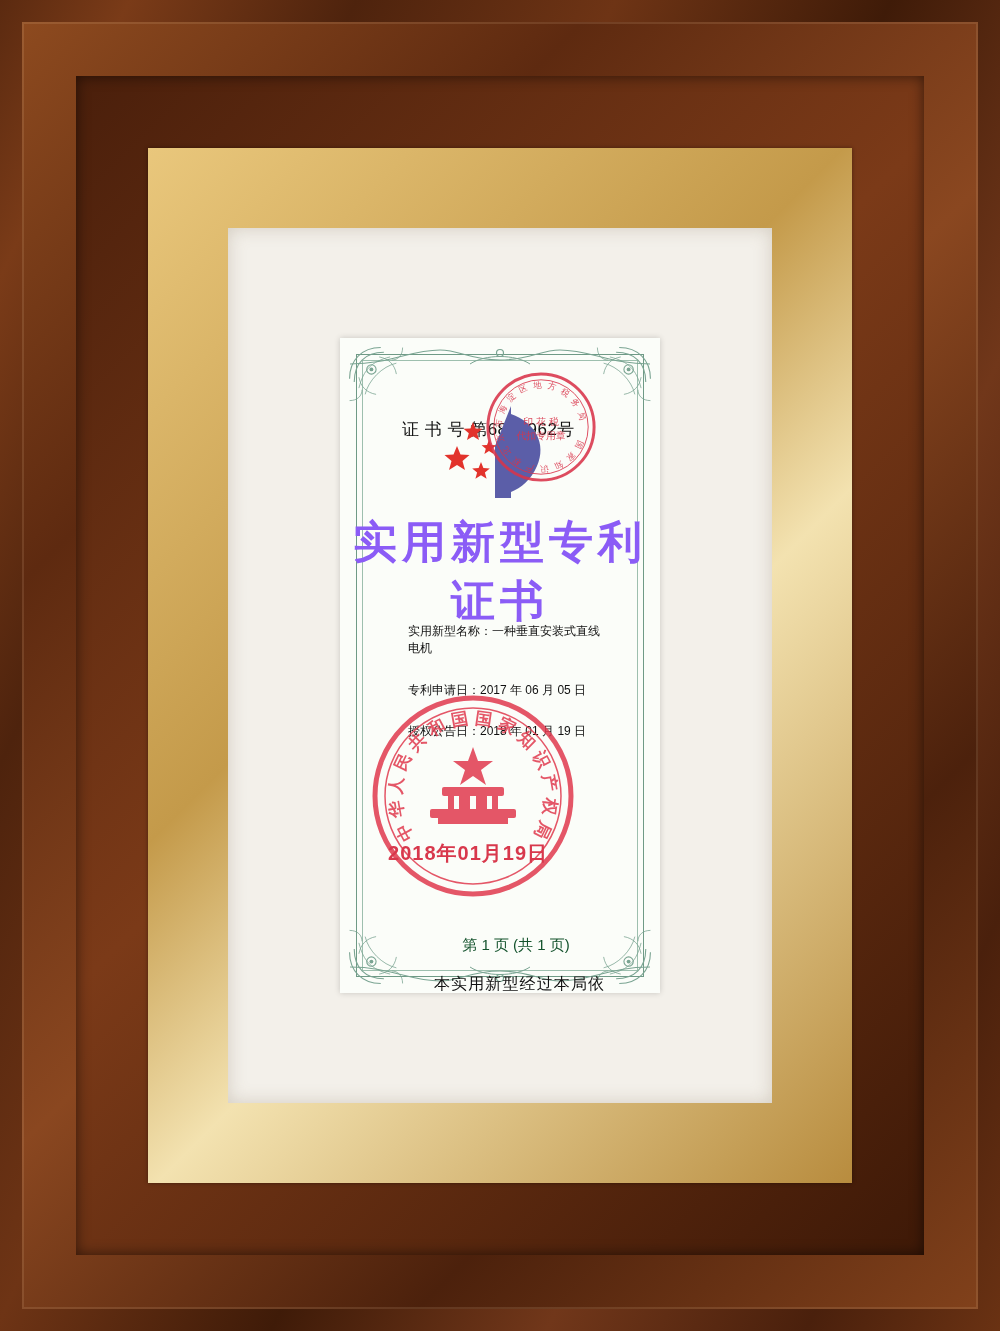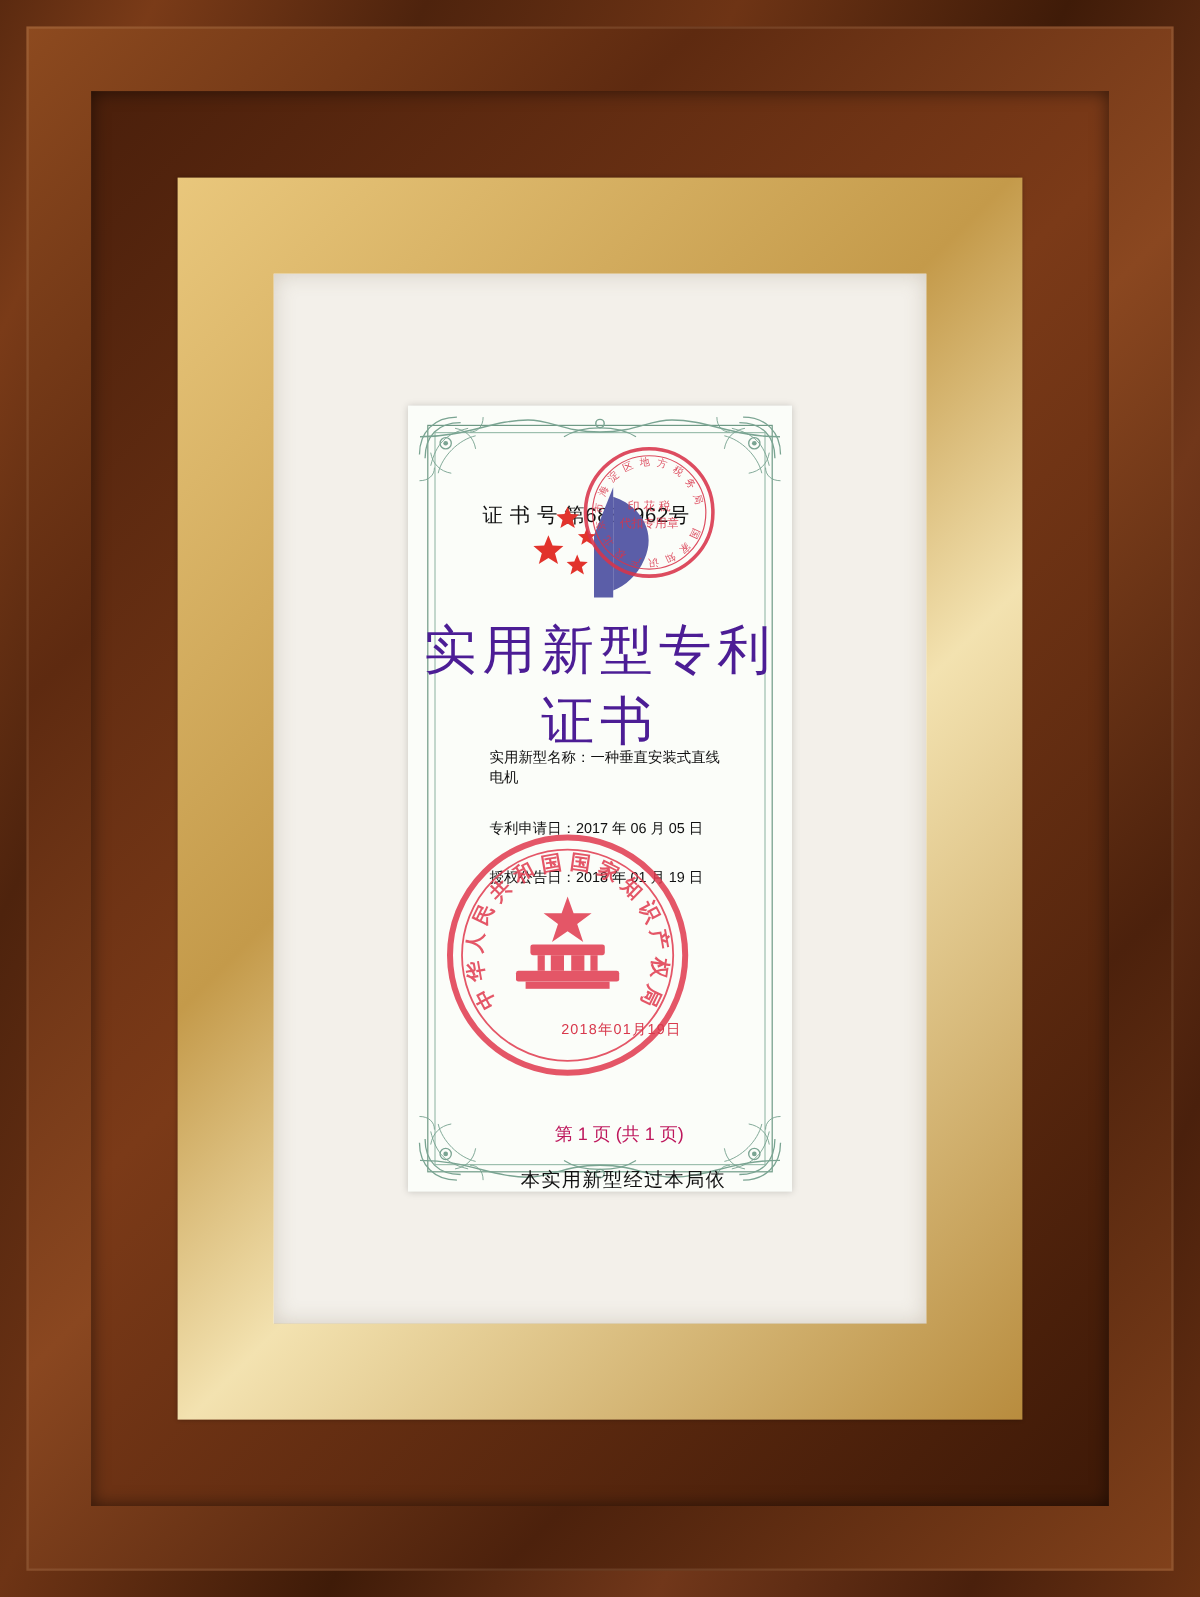--- a/index.html
+++ b/index.html
@@ -70,58 +70,59 @@
     font-family:"Liberation Sans", sans-serif;
   }
   .logo{
     position:absolute;left:50%;transform:translateX(-50%);top:62px;
     width:150px;height:105px;
   }
   .logo svg{width:100%;height:100%;display:block;}
   .title{
     position:absolute;left:0;right:0;top:175px;
     text-align:center;
-    font-size:44px;font-weight:normal;letter-spacing:5px;color:#4c1d95;
+    font-size:44px;font-weight:bold;letter-spacing:5px;color:#8b5cf6;
     font-family:"DejaVu Sans", sans-serif;
   }
   .fields{
     position:absolute;left:68px;right:60px;top:285px;
     font-size:12px;color:#111;
     font-family:"Liberation Sans", sans-serif;
   }
   .field{margin-bottom:25px;line-height:1.4;}
   .field .lbl{display:inline;}
   .field .val{display:inline;}
   .body-text{
     position:absolute;left:62px;right:56px;top:630px;
     font-size:16px;line-height:2.0;color:#111;text-align:justify;
     font-family:"Liberation Sans", sans-serif;
   }
   .body-text p{margin:0;text-indent:32px;}
   .page-no{
     position:absolute;left:0;right:0;bottom:38px;text-align:center;
-    font-size:15px;color:#be185d;
+    font-size:15px;color:#14532d;
     font-family:"Liberation Sans", sans-serif;
     margin-left:32px;
   }
   
   .seal-small{
     position:absolute;right:60px;top:30px;width:118px;height:118px;
     color:#d9344a;opacity:.88;
   }
   .seal-small svg{width:100%;height:100%;display:block;}
   .seal-big{
     position:absolute;right:82px;bottom:92px;width:210px;height:210px;
     color:#e03a4e;opacity:.85;
   }
   .seal-big svg{width:100%;height:100%;display:block;}
   .seal-date{
-    position:absolute;right:92px;bottom:126px;
-    font-size:12px;color:#d8384c;letter-spacing:1px;
-    font-family:"Liberation Sans", sans-serif;
+    position:absolute;right:112px;bottom:126px;
+    font-size:20px;color:#d8384c;letter-spacing:1px;
+    font-family:"Liberation Sans", sans-serif;
+    font-weight:bold;
   }
 </style>
 </head>
 <body>
 
 <div class="frame-outer">
   <div class="frame-bevel">
     <div class="frame-inner-dark">
       <div class="gold-line">
         <div class="mat">

